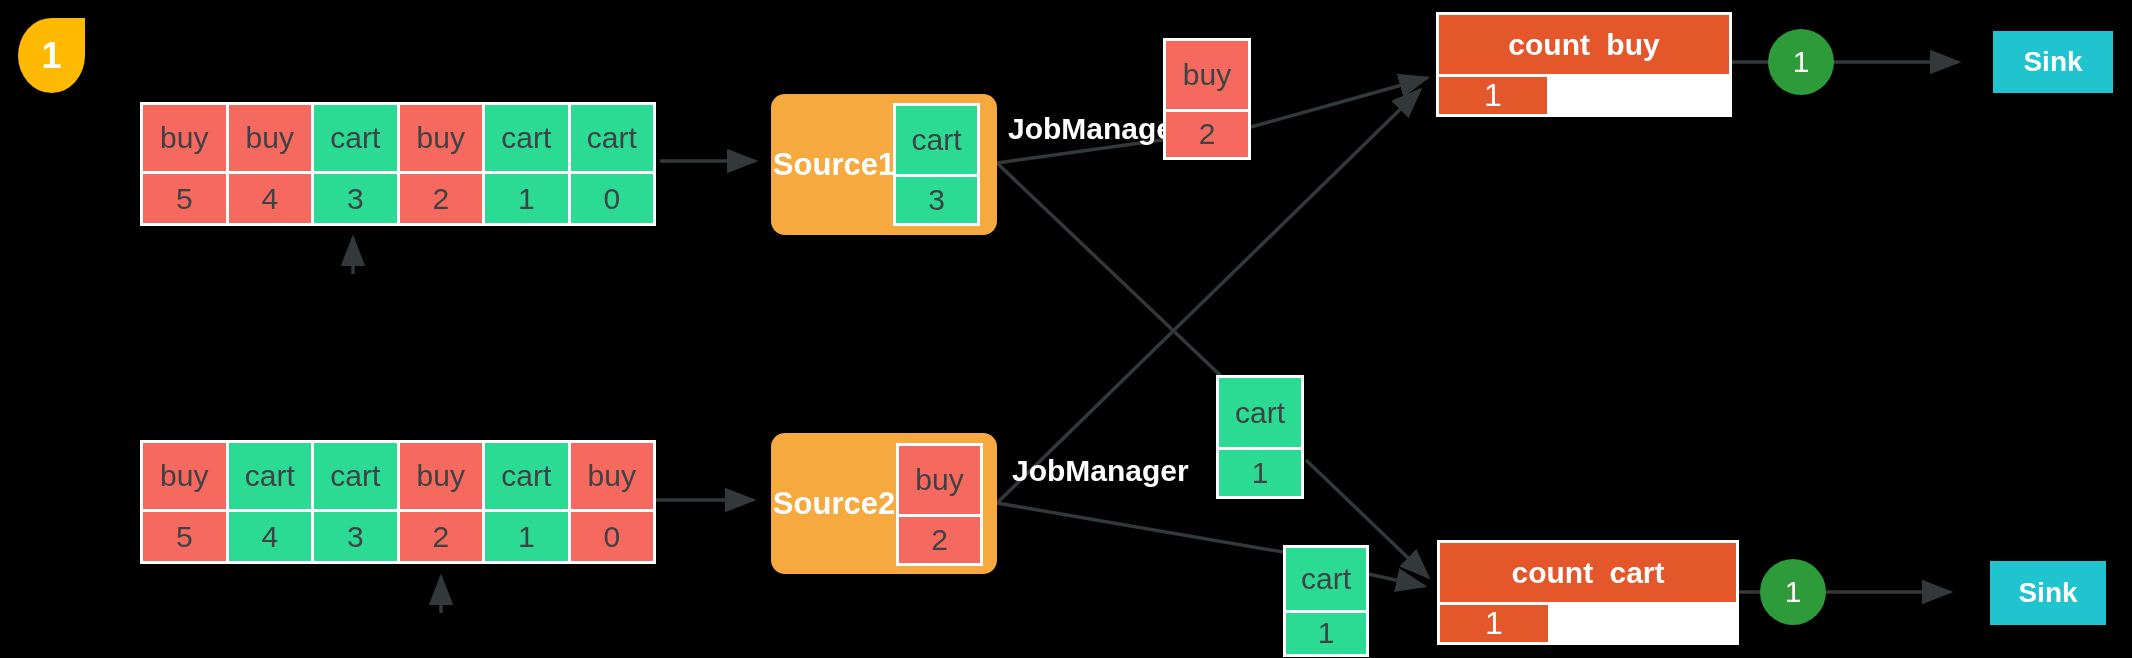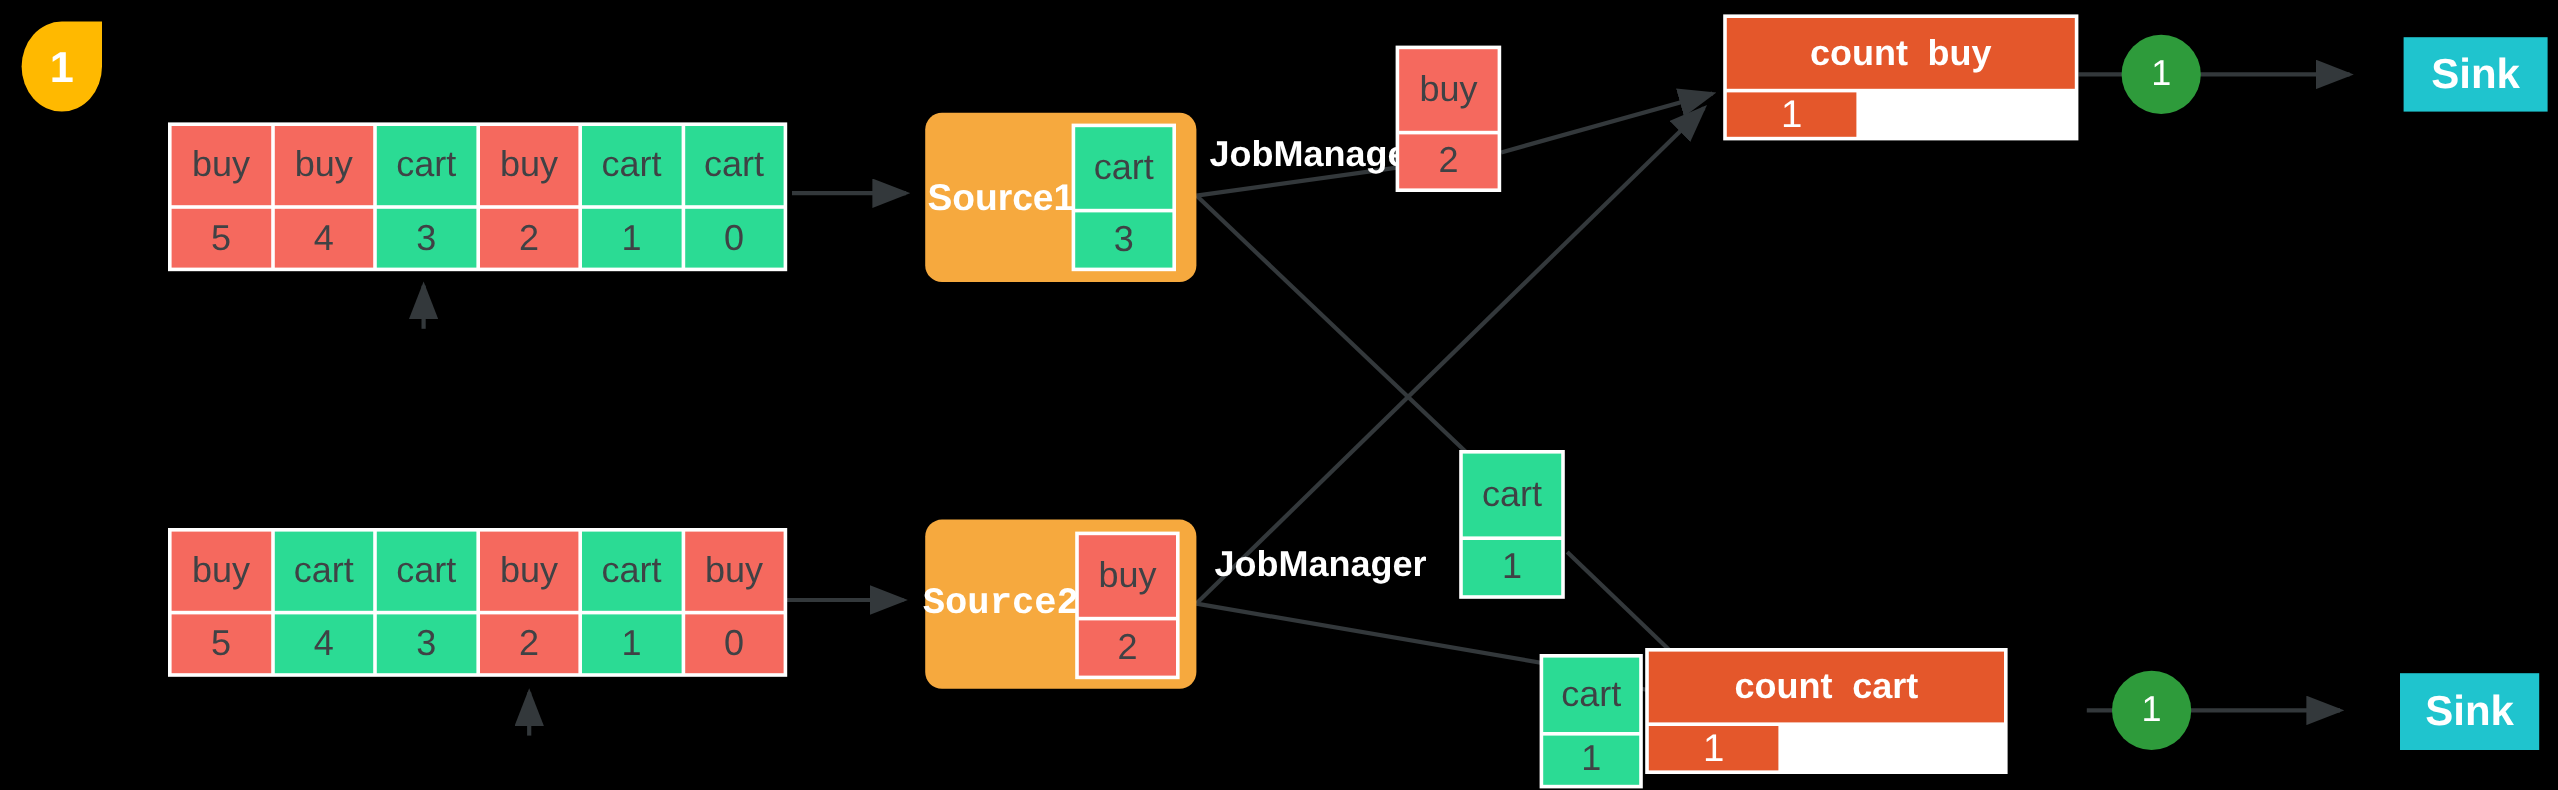--- a/index.html
+++ b/index.html
@@ -35,21 +35,21 @@
   #stream2{left:140px; top:440px;}
   .evt{
     display:flex; align-items:center; justify-content:center;
     color:var(--cell-text); font-size:30px;
   }
   .evt.buy{background:var(--red);} .evt.cart{background:var(--green);}
   
   .source{
     width:226px; height:141px; background:var(--orange); border-radius:14px; z-index:2;text-align:right;
   }
-  #source1{left:771px; top:94px;} #source2{left:771px; top:433px;font-family:Liberation Mono, monospace;}
+  #source1{left:771px; top:94px;} #source2{left:771px; top:433px;}
   .source-label{
     position:absolute; left:0; top:0; width:126px; height:100%;
     display:flex; align-items:center; justify-content:center;
     color:var(--white); font-size:31px; font-weight:bold;
   }
   
   .card{
     background:var(--white); z-index:2; box-sizing:border-box; padding:3px;
     display:flex; flex-direction:column; gap:3px;
   }
@@ -68,42 +68,42 @@
   
   .jm-label{color:var(--white); font-size:30px; font-weight:bold; z-index:1; white-space:nowrap;}
   #jm-top{left:1008px; top:112px;}
   #jm-bottom{left:1012px; top:454px;}
   
   .op{
     background:var(--white); z-index:2; box-sizing:border-box; padding:3px;
     display:flex; gap:3px;flex-direction:column;
   }
   #op-buy{left:1436px; top:12px; width:296px; height:105px;}
-  #op-cart{left:1371px; top:540px; width:302px; height:105px;}
+  #op-cart{left:1437px; top:540px; width:302px; height:105px;}
   .op .op-name{
     flex:1; background:var(--deep-orange); color:var(--white);
     display:flex; align-items:center; justify-content:center;
     font-size:30px; font-weight:bold; word-spacing:8px;
   }
   .op .op-value{
     width:108px; background:var(--deep-orange); color:var(--white);
     display:flex; align-items:center; justify-content:center; font-size:32px;
   }
   
   .count-circle{
     width:66px; height:66px; border-radius:50%; background:var(--circle-green);
     display:flex; align-items:center; justify-content:center;
     color:var(--white); font-size:30px; z-index:2;
   }
   #circle1{left:1768px; top:29px;} #circle2{left:1760px; top:559px;}
   
   .sink{
     background:var(--cyan); color:var(--white); z-index:2;
     display:flex; align-items:center; justify-content:center;
-    font-size:35px; font-weight:600;margin-left:10px;
+    font-size:28px; font-weight:600;
   }
   #sink1{left:1993px; top:31px; width:120px; height:62px;}
   #sink2{left:1990px; top:561px; width:116px; height:64px;}
 </style>
 </head>
 <body>
 
 <div id="stage">
 
   <svg id="wires" width="2132" height="658">

